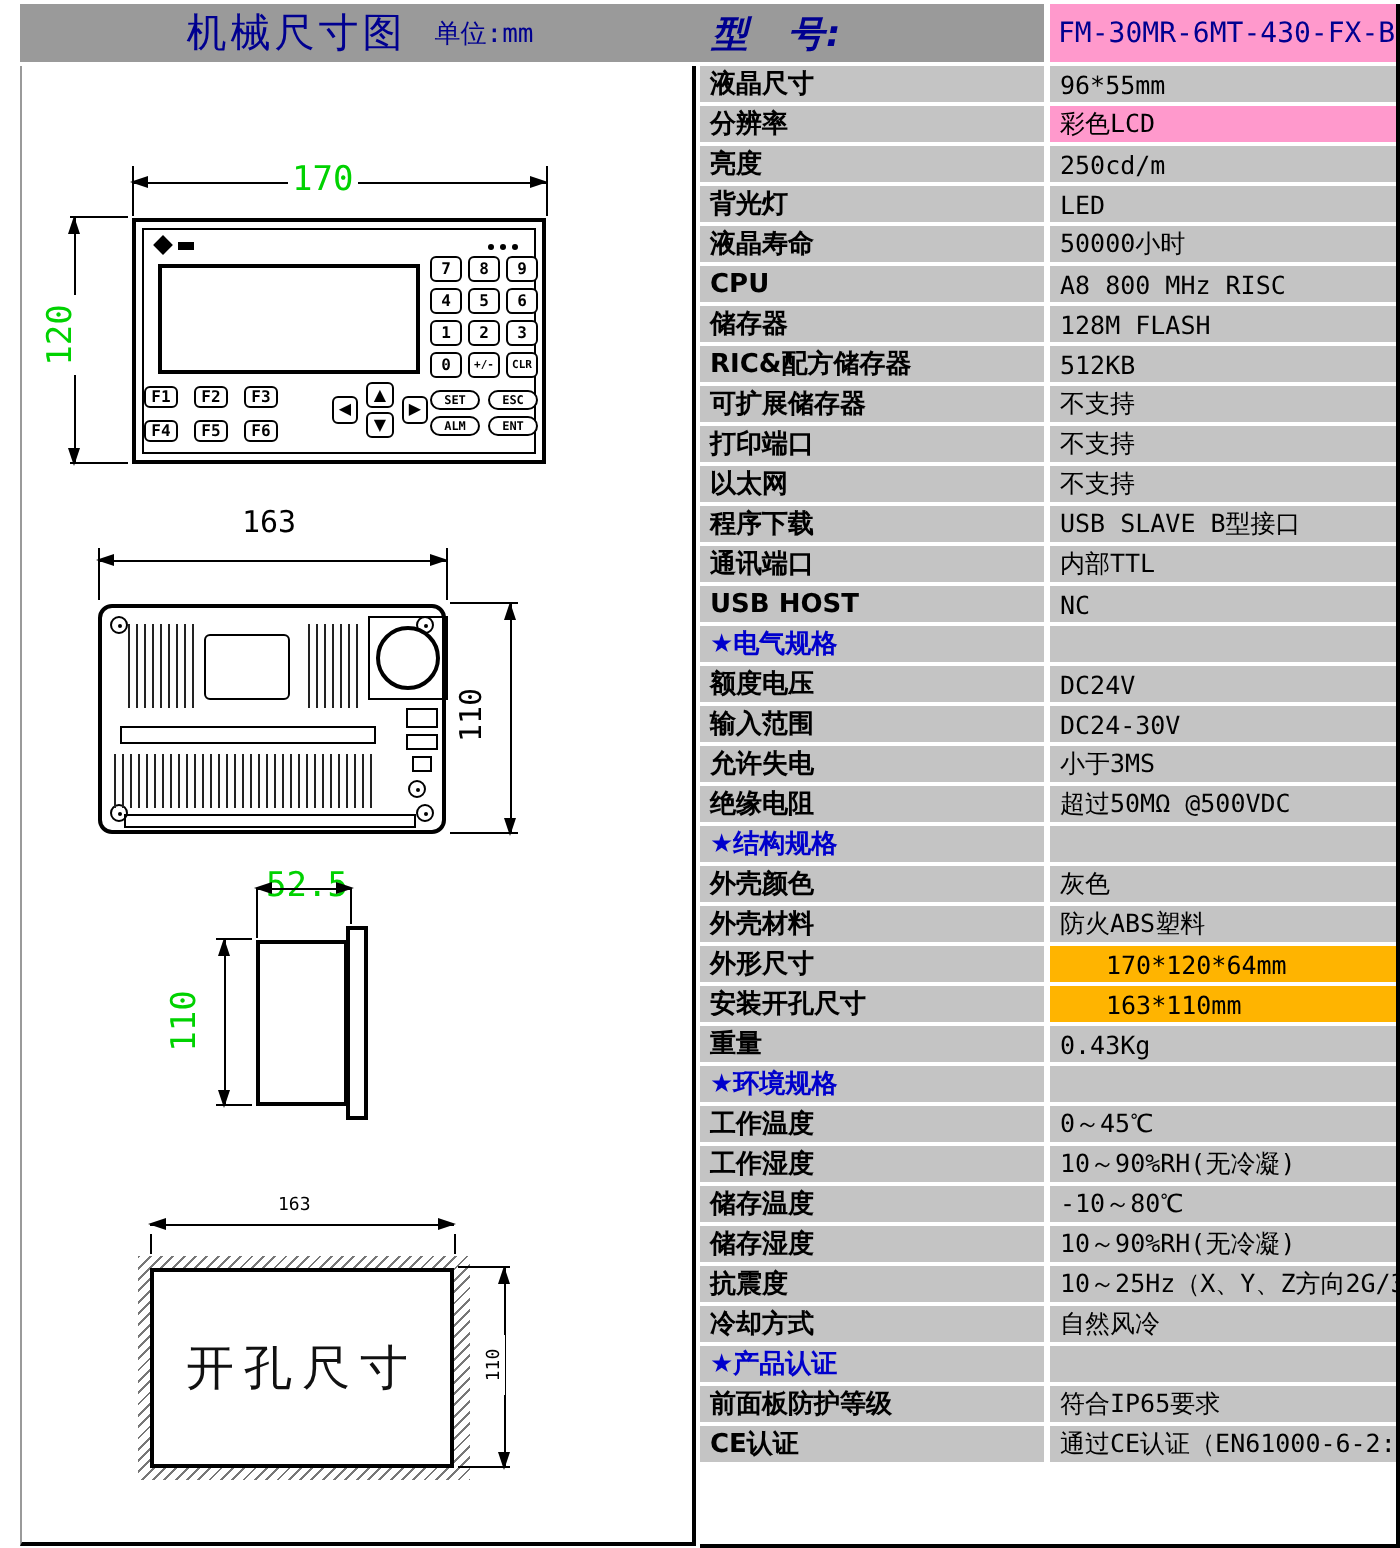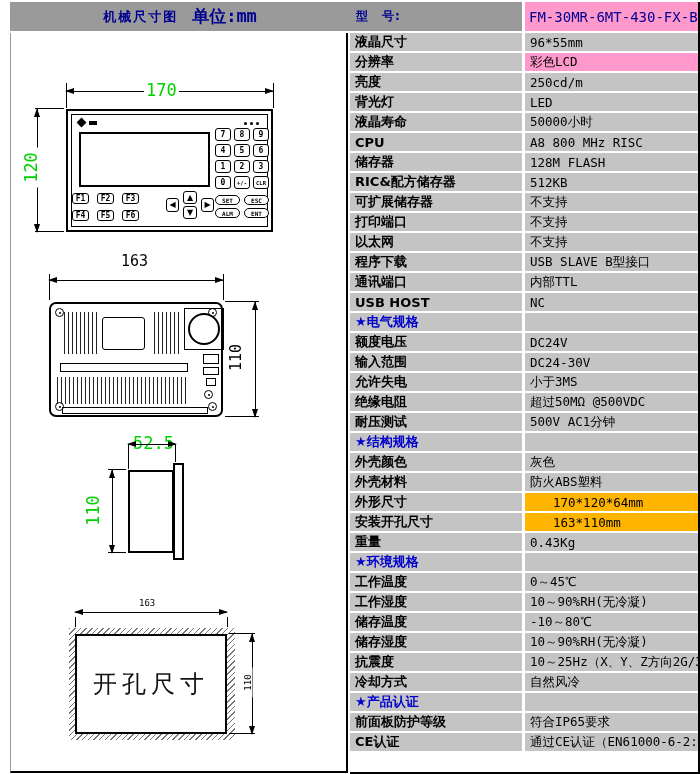--- a/index.html
+++ b/index.html
@@ -8,22 +8,22 @@
     --navy:#000090; --section-blue:#0000cc; --dim-green:#00d200;
   }
   body{background:#fff;}
   .page{position:relative;width:700px;height:774px;background:#fff;overflow:hidden;
         font-family:"DejaVu Sans","Liberation Sans",sans-serif;}
 
   
   .left-panel{position:absolute;left:10px;top:2px;width:340px;height:771px;}
   .left-header{height:29px;background:var(--header-gray);display:flex;align-items:center;
                justify-content:center;gap:14px;color:var(--navy);}
-  .left-header .t1{font-weight:bold;font-size:13px;letter-spacing:2px;}
-  .left-header .t2{font-weight:bold;font-size:17px;font-family:"DejaVu Sans Mono",monospace;}
+  .left-header .t1{font-weight:normal;font-size:20px;letter-spacing:2px;}
+  .left-header .t2{font-weight:normal;font-size:13px;font-family:"DejaVu Sans Mono",monospace;}
   .drawings{position:absolute;left:0;top:31px;width:338px;height:740px;background:#fff;
             border-left:1px solid #9a9a9a;border-bottom:2px solid #000;border-right:2px solid #000;}
 
   
   .dim{position:absolute;background:#000;}
   .dim.h{height:1px;}
   .dim.v{width:1px;}
   .dim.h::before{content:'';position:absolute;left:-1px;top:-3px;border-top:3px solid transparent;
                  border-bottom:3px solid transparent;border-right:9px solid #000;}
   .dim.h::after{content:'';position:absolute;right:-1px;top:-3px;border-top:3px solid transparent;
@@ -90,21 +90,21 @@
          background:repeating-linear-gradient(135deg,#777 0,#777 1px,transparent 1px,transparent 4px);}
   .cutout-inner{position:absolute;left:64px;top:601px;width:152px;height:100px;background:#fff;
                 border:2px solid #000;display:flex;align-items:center;justify-content:center;}
   .cutout-inner span{font-size:24px;letter-spacing:5px;color:#111;}
 
   
   .right-panel{position:absolute;left:350px;top:2px;width:350px;height:772px;background:#fff;
                border-right:2px solid #000;border-bottom:2px solid #000;}
   .spec-header{display:flex;gap:3px;height:29px;margin-bottom:2px;}
   .spec-header .hlabel{width:172px;background:var(--header-gray);color:var(--navy);font-weight:bold;
-                       font-size:12px;display:flex;align-items:center;padding-left:6px;letter-spacing:1px;}
+                       font-size:18px;display:flex;align-items:center;padding-left:6px;letter-spacing:1px;font-style:italic;}
   .spec-header .hvalue{flex:1;background:var(--pink);color:var(--navy);
                        font:14px "DejaVu Sans Mono",monospace;display:flex;align-items:center;padding-left:4px;}
   .spec-row{display:flex;gap:3px;height:18px;margin-bottom:2px;}
   .spec-row .label{width:172px;background:var(--cell-gray);font-weight:bold;font-size:13px;
                    display:flex;align-items:center;padding-left:5px;white-space:nowrap;}
   .spec-row .value{flex:1;background:var(--cell-gray);font:12.5px "DejaVu Sans Mono",monospace;
                    display:flex;align-items:center;padding-left:5px;white-space:nowrap;overflow:hidden;}
   .spec-row.section .label{color:var(--section-blue);}
   .value.hl-pink{background:var(--pink);}
   .value.hl-orange{background:var(--orange);padding-left:28px;}
@@ -303,24 +303,20 @@
           <div class="value">DC24-30V</div>
         </div>
         <div class="spec-row">
           <div class="cell label">允许失电</div>
           <div class="value">小于3MS</div>
         </div>
         <div class="spec-row">
           <div class="cell label">绝缘电阻</div>
           <div class="value">超过50MΩ @500VDC</div>
         </div>
-        <div class="spec-row">
-          <div class="cell label">耐压测试</div>
-          <div class="value">500V AC1分钟</div>
-        </div>
         <div class="spec-row section">
           <div class="cell label">★结构规格</div>
           <div class="value"></div>
         </div>
         <div class="spec-row">
           <div class="cell label">外壳颜色</div>
           <div class="value">灰色</div>
         </div>
         <div class="spec-row">
           <div class="cell label">外壳材料</div>

